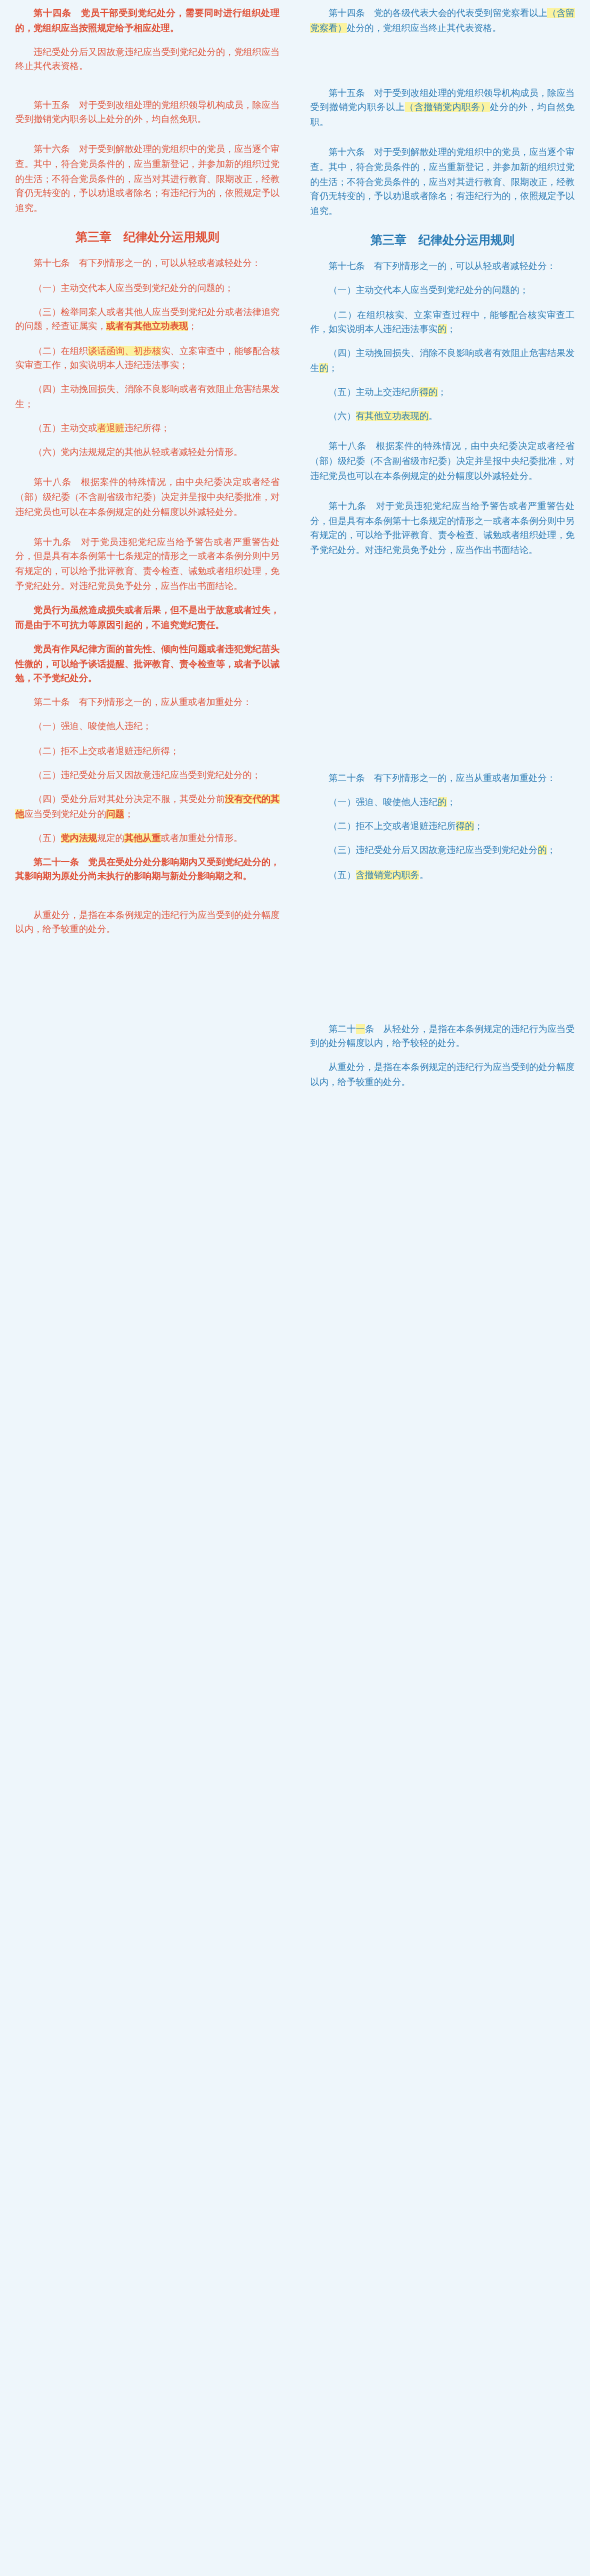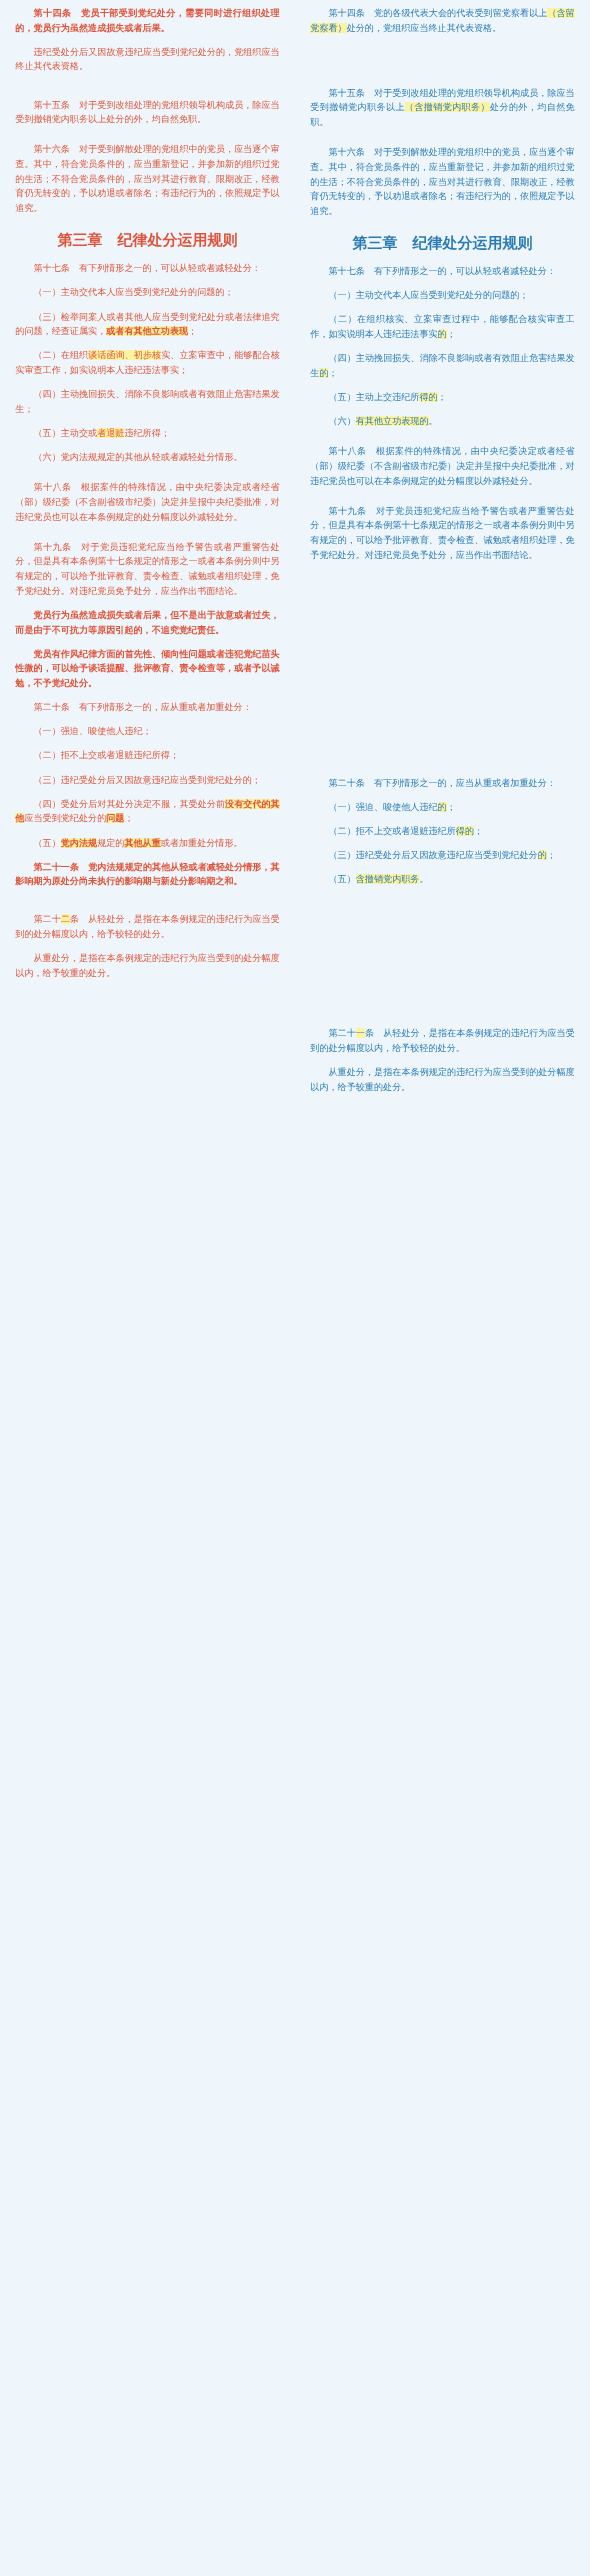--- a/index.html
+++ b/index.html
@@ -30,40 +30,40 @@
     text-align:justify;
     text-indent:2em;
   }
   .col-left p{color:#e0533a;}
   .col-right p{color:#2a7bb5;}
   .heading{
     text-align:center;
     text-indent:0;
     font-weight:bold;
     margin:11.8px 0 9.4px 0;
-    font-size:15px;
+    font-size:12px;
   }
   .col-left .heading{color:#e0533a;}
   .col-right .heading{color:#2a7bb5;}
   .bold{font-weight:bold;}
   .hl{background:#fbf3a0;}
   .spacer-sm{height:5.9px;}
   .spacer-md{height:14px;}
   .spacer-lg{height:26px;}
   .spacer-xl{height:41px;}
   .spacer-xxl{height:89px;}
 </style>
 </head>
 <body>
 
 <div class="page">
 
   <div class="col col-left">
 
-    <p><span class="bold">第十四条　党员干部受到党纪处分，需要同时进行组织处理的，党员行为虽然造成损失或者后果。</span></p>
+    <p><span class="bold">第十四条　党员干部受到党纪处分，需要同时进行组织处理的，党组织应当按照规定给予相应处理。</span></p>
 
     <p>违纪受处分后又因故意违纪应当受到党纪处分的，党组织应当终止其代表资格。</p>
 
     <div class="spacer-md"></div>
 
     <p>第十五条　对于受到改组处理的党组织领导机构成员，除应当受到撤销党内职务以上处分的外，均自然免职。</p>
 
     <div class="spacer-sm"></div>
 
     <p>第十六条　对于受到解散处理的党组织中的党员，应当逐个审查。其中，符合党员条件的，应当重新登记，并参加新的组织过党的生活；不符合党员条件的，应当对其进行教育、限期改正，经教育仍无转变的，予以劝退或者除名；有违纪行为的，依照规定予以追究。</p>
@@ -101,25 +101,24 @@
     <p>（一）强迫、唆使他人违纪；</p>
 
     <p>（二）拒不上交或者退赃违纪所得；</p>
 
     <p>（三）违纪受处分后又因故意违纪应当受到党纪处分的；</p>
 
     <p>（四）受处分后对其处分决定不服，其受处分前<span class="hl bold">没有交代的其他</span>应当受到党纪处分的<span class="hl bold">问题</span>；</p>
 
     <p>（五）<span class="hl bold">党内法规</span>规定的<span class="hl bold">其他从重</span>或者加重处分情形。</p>
 
-    <p class="bold">第二十一条　党内法规规定的其他从轻或者减轻处分情形，其影响期为原处分尚未执行的影响期与新处分影响期之和。</p>
+    <p class="bold">第二十一条　党员在受处分处分影响期内又受到党纪处分的，其影响期为原处分尚未执行的影响期与新处分影响期之和。</p>
 
     <div class="spacer-md"></div>
 
-    <p>第二十<span class="hl">二</span>条　从轻处分，是指在本条例规定的违纪行为应当受到的处分幅度以内，给予较轻的处分。</p>
 
     <p>从重处分，是指在本条例规定的违纪行为应当受到的处分幅度以内，给予较重的处分。</p>
 
   </div>
 
   <div class="col col-right">
 
     <p>第十四条　党的各级代表大会的代表受到留党察看以上<span class="hl">（含留党察看）</span>处分的，党组织应当终止其代表资格。</p>
 
     <div class="spacer-xl"></div>

